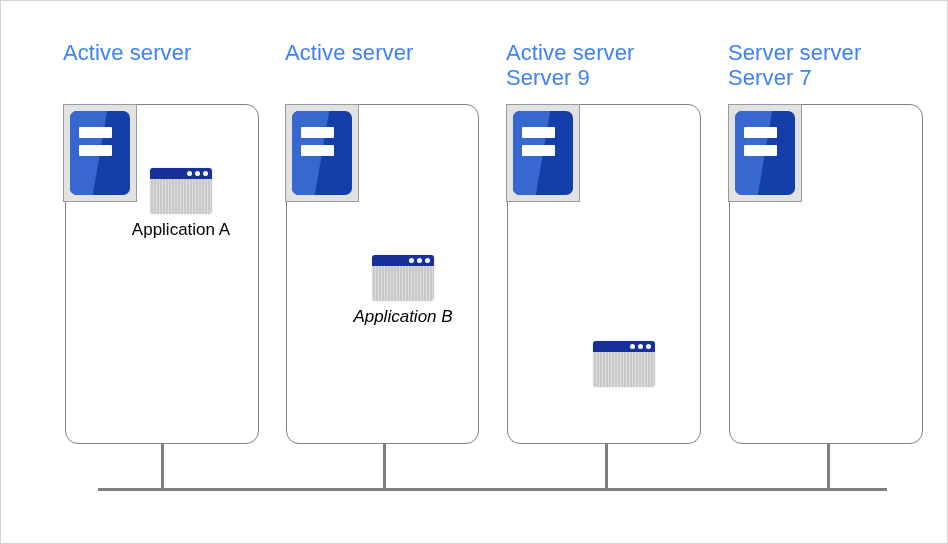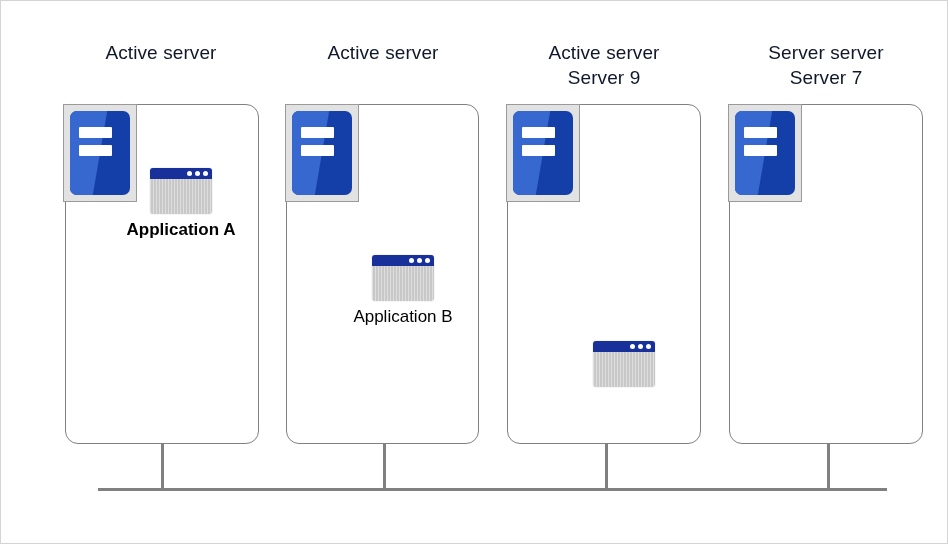--- a/index.html
+++ b/index.html
@@ -3,22 +3,22 @@
 <meta charset="utf-8">
 <style>
   html,body{margin:0;padding:0;background:#ffffff;}
   body{width:948px;height:544px;overflow:hidden;
        font-family:"Liberation Sans","DejaVu Sans",sans-serif;}
 
   #canvas{position:relative;width:948px;height:544px;box-sizing:border-box;
           border:1px solid #d4d4d4;background:#ffffff;}
 
   
-  .srv-title{position:absolute;text-align:center;color:#0f172a;
-             font-size:19px;line-height:25px;letter-spacing:.1px;white-space:nowrap;}
+  .srv-title{position:absolute;text-align:left;color:#3b82f6;
+             font-size:22px;line-height:25px;letter-spacing:.1px;white-space:nowrap;}
   .srv-title .l2{display:block;}
 
   
   .srv-box{position:absolute;box-sizing:border-box;background:#ffffff;
            border:1.6px solid #808080;border-radius:13px;}
 
   
   .stem{position:absolute;background:#808080;width:3px;}
   .bus{position:absolute;background:#808080;height:3px;}
 
@@ -63,21 +63,21 @@
   <div class="srv-box" style="left:64px;top:103px;width:194px;height:340px;"></div>
 
   <div class="srv-icon" style="left:62px;top:103px;width:74px;height:98px;">
     <div class="body">
       <div class="wedge"></div>
       <span class="bar b1"></span>
       <span class="bar b2"></span>
     </div>
   </div>
 
-  <div class="app" style="left:149px;top:167px;width:200px;margin-left:-69px;font-weight:bold;">
+  <div class="app" style="left:149px;top:167px;width:200px;margin-left:-69px;">
     <div class="app-win" style="margin:0 auto;">
       <div class="tbar"></div>
       <div class="dots">
           <i></i>
           <i></i>
           <i></i>
         </div>
     </div>
     <div class="app-label">Application  A</div>
   </div>
@@ -91,21 +91,21 @@
   <div class="srv-box" style="left:285px;top:103px;width:193px;height:340px;"></div>
 
   <div class="srv-icon" style="left:284px;top:103px;width:74px;height:98px;">
     <div class="body">
       <div class="wedge"></div>
       <span class="bar b1"></span>
       <span class="bar b2"></span>
     </div>
   </div>
 
-  <div class="app" style="left:371px;top:254px;width:200px;margin-left:-69px;">
+  <div class="app" style="left:371px;top:254px;width:200px;margin-left:-69px;font-style:italic;">
     <div class="app-win" style="margin:0 auto;">
       <div class="tbar"></div>
       <div class="dots">
           <i></i>
           <i></i>
           <i></i>
         </div>
     </div>
     <div class="app-label">Application  B</div>
   </div>

